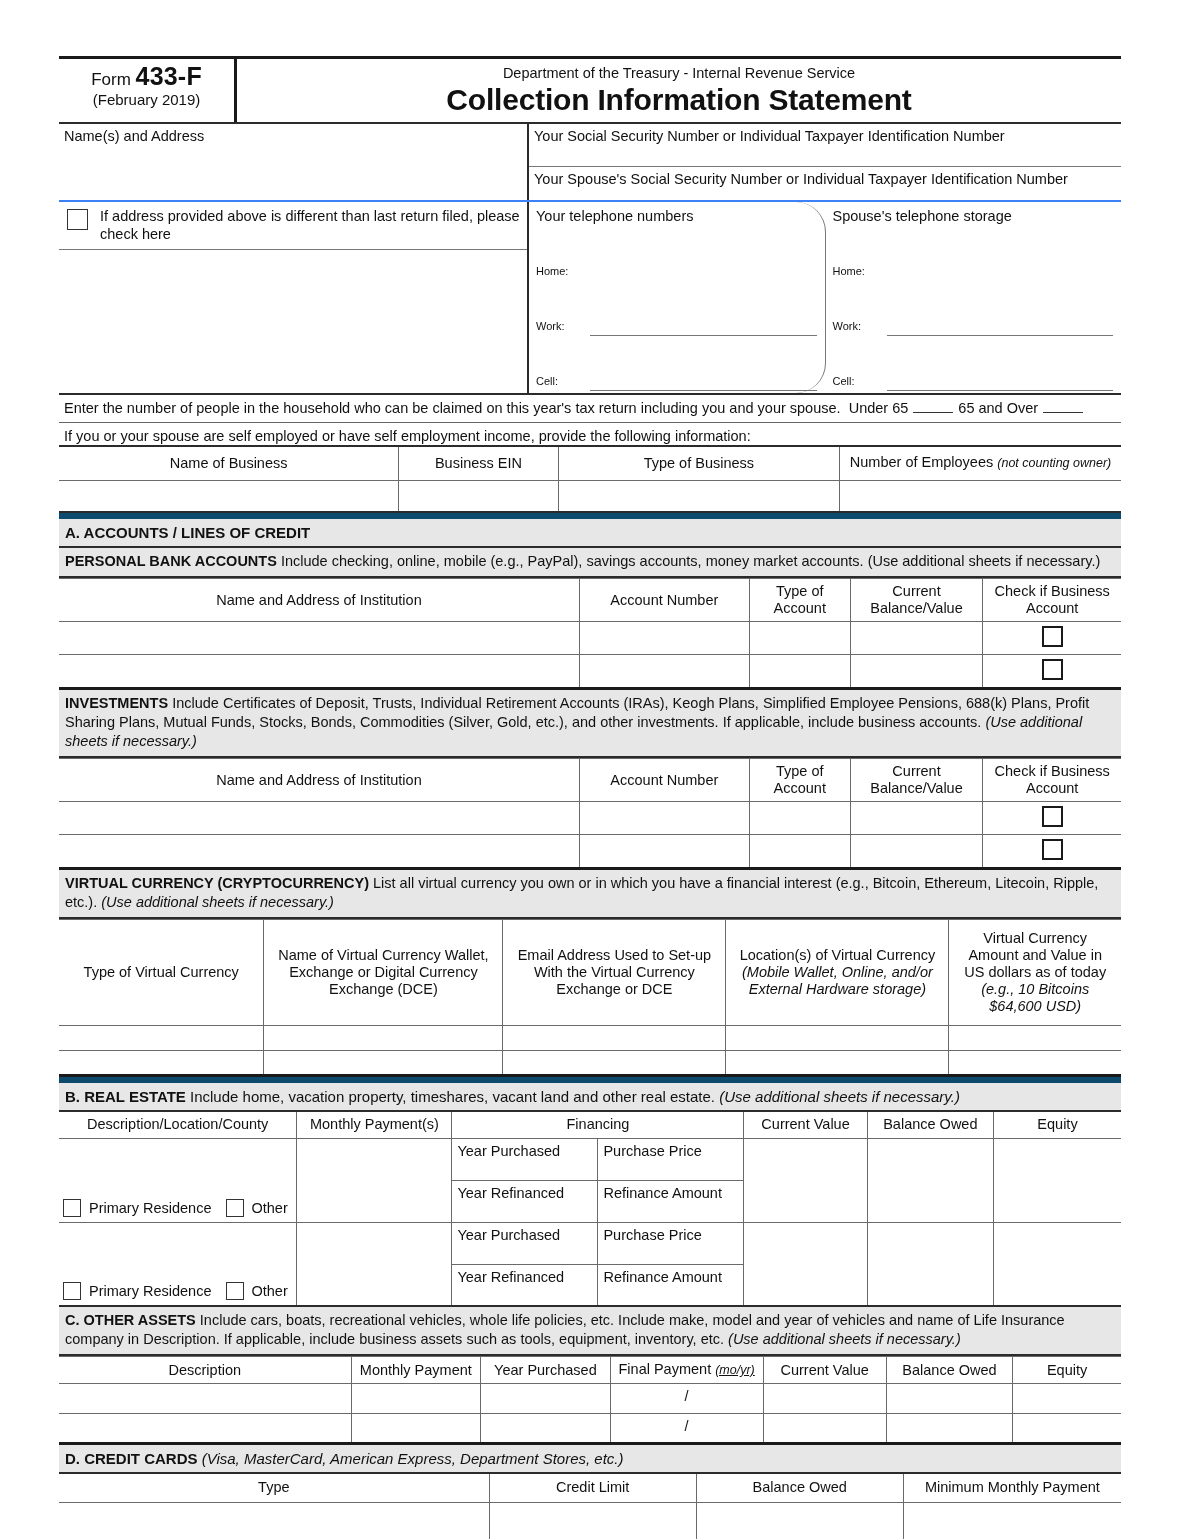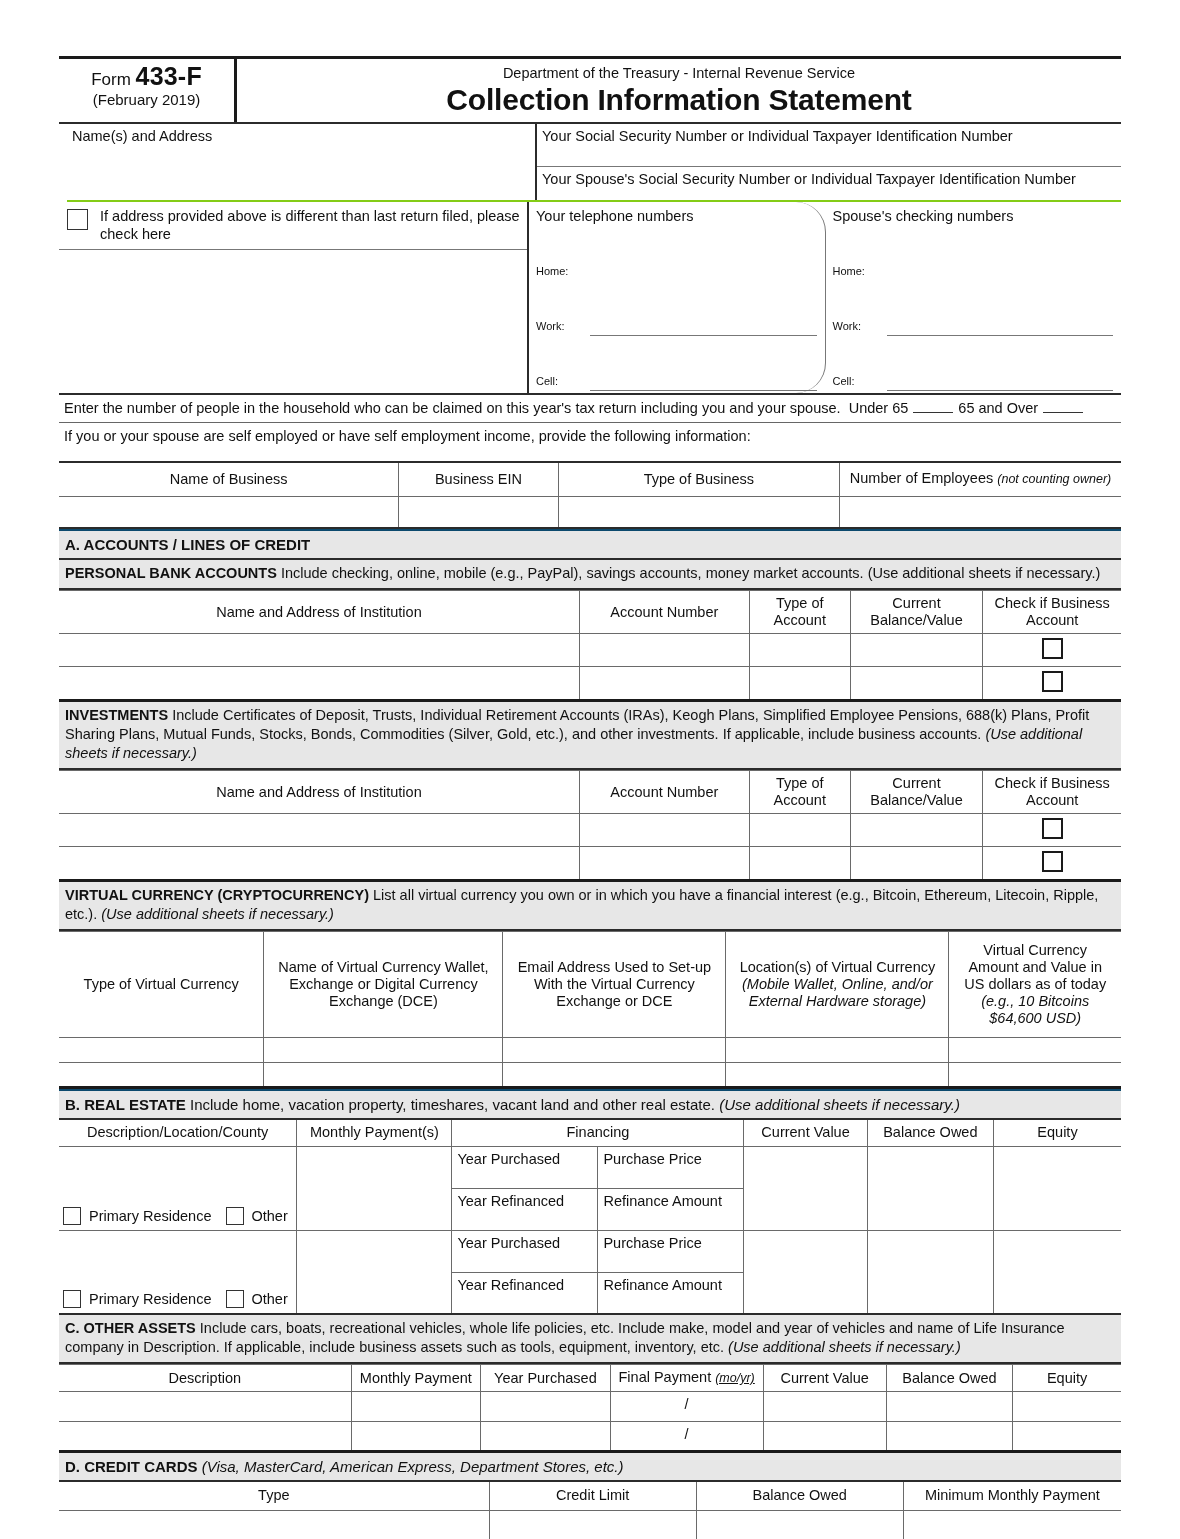--- a/index.html
+++ b/index.html
@@ -41,21 +41,21 @@
   .form-rev{font-size:15px;line-height:18px;margin-top:1px;}
   .hdr-right{
     flex:1;
     text-align:center;
     padding:5px 0 4px 0;
   }
   .dept{font-size:14.5px;line-height:18px;}
   .title{font-size:30px;font-weight:bold;line-height:36px;letter-spacing:-.2px;}
 
   
-  .blk{display:flex;border-bottom:2px solid #84cc16;margin-left:8px;}
+  .blk{display:flex;border-bottom:2px solid #3b82f6;}
   .blk-l{width:470px;border-right:2px solid #2b2b2b;box-sizing:border-box;}
   .blk-r{flex:1;box-sizing:border-box;}
   .lbl{font-size:14.5px;line-height:17px;padding:4px 0 0 5px;}
   .cell-name{height:76px;box-sizing:border-box;}
   .ssn-cell{height:43px;border-bottom:1px solid #777;box-sizing:border-box;}
   .ssn-cell.last{border-bottom:none;height:33px;}
 
   
   .addr-row{display:flex;border-bottom:2px solid #2b2b2b;}
   .chk-area{display:flex;align-items:flex-start;padding:6px 6px 6px 8px;height:48px;box-sizing:border-box;border-bottom:1px solid #777;}
@@ -67,42 +67,42 @@
   .ph-col.first{border-right:1px solid #777;border-radius:30px;}
   .ph-t{font-size:14.5px;line-height:20px;}
   .ph-line{display:flex;align-items:flex-end;font-size:11px;line-height:19px;margin-top:36px;}
   .ph-line span{width:52px;flex:0 0 auto;}
   .ph-rule{flex:1;border-bottom:1px solid #777;height:14px;margin-left:2px;}
   .ph-line.noline .ph-rule{border-bottom:none;}
 
   
   .stmt{font-size:14.5px;line-height:17px;padding:5px 0 5px 5px;border-bottom:1px solid #666;display:flex;align-items:baseline;}
   .stmt .fill{display:inline-block;border-bottom:1px solid #333;width:40px;margin:0 5px;height:12px;}
-  .stmt2{font-size:14.5px;line-height:17px;padding:5px 0 16px 5px;}
+  .stmt2{font-size:14.5px;line-height:17px;padding:5px 0 0 5px;}
 
   
   table.t{width:100%;border-collapse:collapse;table-layout:fixed;}
   table.t th,table.t td{
     border:1px solid #6a6a6a;
     font-weight:normal;
     font-size:14.5px;
     vertical-align:top;
     padding:4px 4px;
     box-sizing:border-box;
   }
   table.t th{text-align:center;vertical-align:middle;line-height:17px;}
 
   .biz th{height:34px;}
   .biz td{height:32px;}
   .biz .ital{font-style:italic;font-size:12.5px;}
 
   
   .secbar{
     background:#e7e7e7;
-    border-top:2px solid #0c4a6e;
+    border-top:6px solid #0c4a6e;
     border-bottom:2px solid #2b2b2b;
     font-size:15px;
     font-weight:bold;
     padding:4px 0 4px 6px;
     line-height:19px;
   }
   .secbar .norm{font-weight:normal;}
   .secbar .ital{font-style:italic;font-weight:normal;}
   .secbar.wrap{font-weight:normal;}
   .secbar.wrap b{font-weight:bold;}
@@ -216,21 +216,21 @@
         <div class="ph-line">
           <span>Work:</span>
           <i class="ph-rule"></i>
         </div>
         <div class="ph-line">
           <span>Cell:</span>
           <i class="ph-rule"></i>
         </div>
       </div>
       <div class="ph-col">
-        <div class="ph-t">Spouse's checking numbers</div>
+        <div class="ph-t">Spouse's telephone storage</div>
         <div class="ph-line noline">
           <span>Home:</span>
           <i class="ph-rule"></i>
         </div>
         <div class="ph-line">
           <span>Work:</span>
           <i class="ph-rule"></i>
         </div>
         <div class="ph-line">
           <span>Cell:</span>

